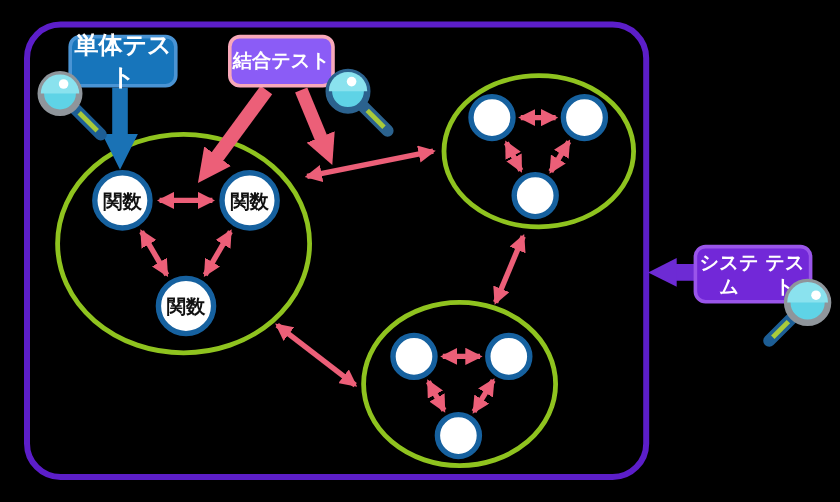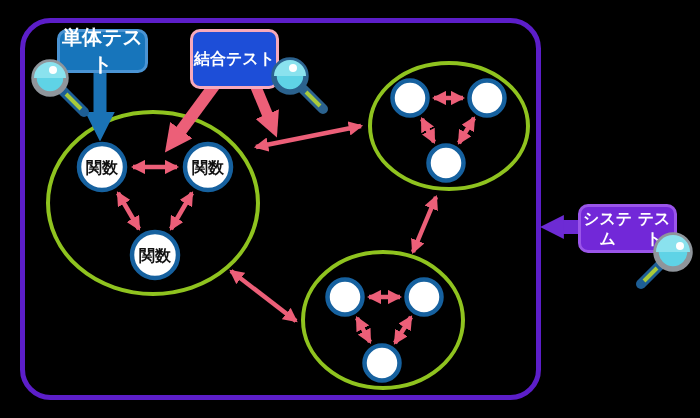--- a/index.html
+++ b/index.html
@@ -12,22 +12,22 @@
   .layer-top{z-index:2;pointer-events:none;}
   .callout{
     position:absolute;z-index:1;display:flex;align-items:center;justify-content:center;
     color:#fff;font-weight:bold;border-radius:10px;box-sizing:border-box;text-align:center;
   }
   #label-unit{
     left:57px;top:29px;width:91px;height:44px;font-size:20px;
     background:#1775bb;border:3px solid #4a94d4;
   }
   #label-integration{
-    left:190px;top:29px;width:89px;height:60px;font-size:16px;
-    background:#1d4ed8;border:3px solid #f8a9ba;
+    left:190px;top:29px;width:89px;height:44px;font-size:16px;
+    background:#8b5cf6;border:3px solid #f8a9ba;
   }
   #label-system{
     left:578px;top:204px;width:99px;height:49px;font-size:16px;
     background:#7228d8;border:3px solid #9a55ea;flex-direction:row;line-height:1.2;
   }
   .node-text{font-size:16px;font-weight:bold;fill:#111;}
 </style>
 </head>
 <body>
 

